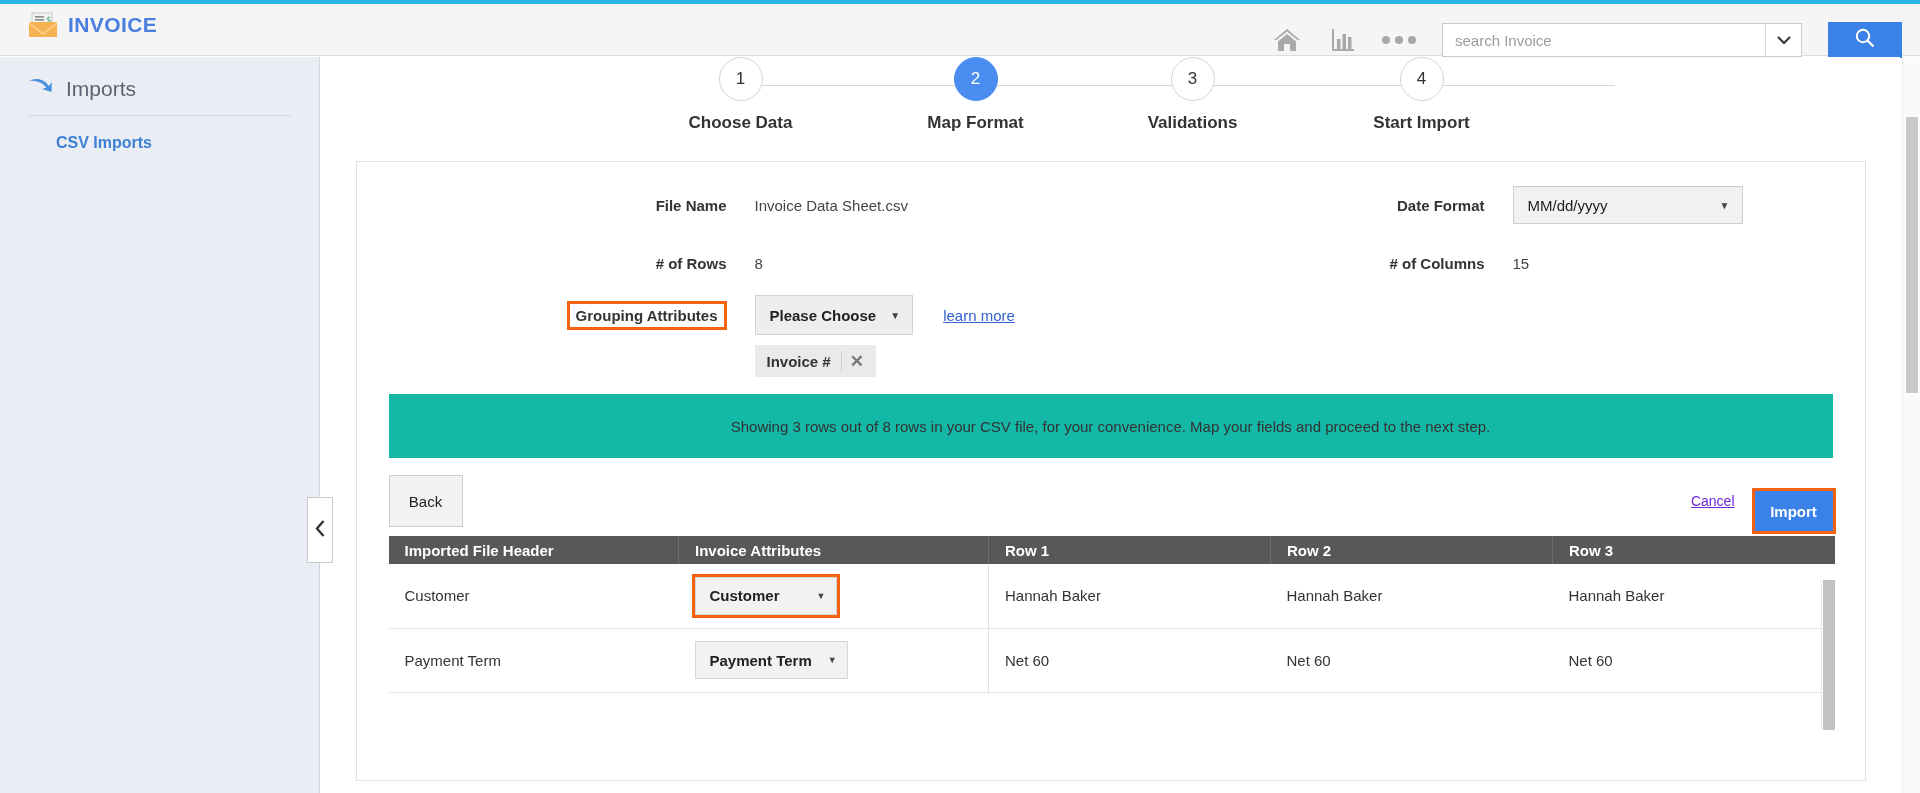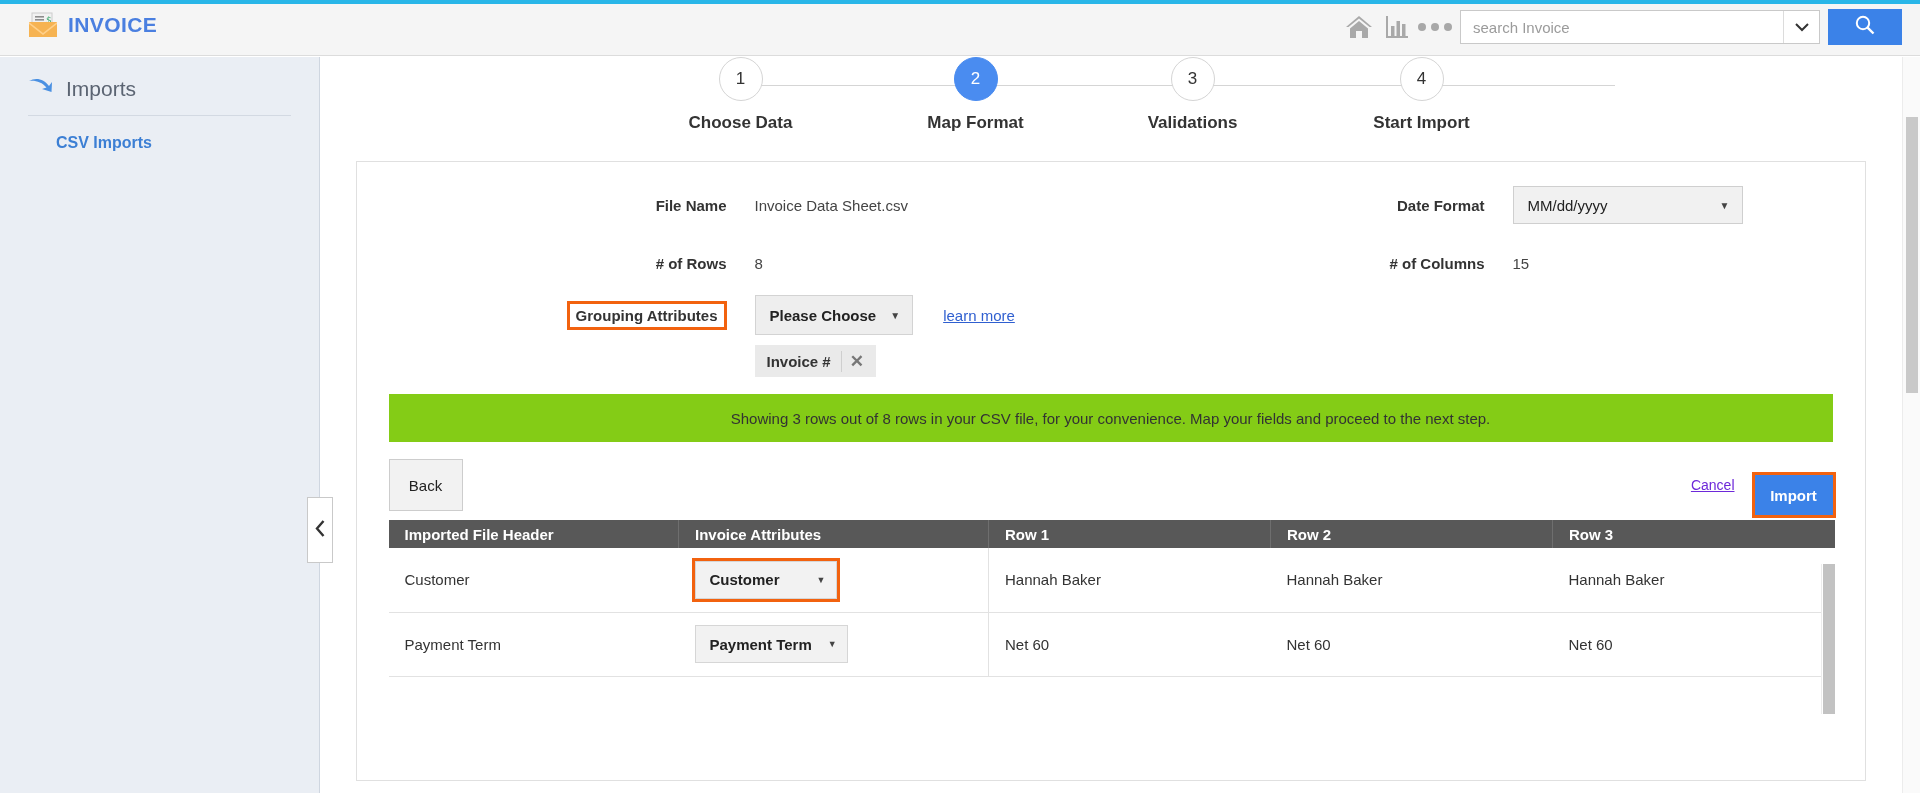--- a/index.html
+++ b/index.html
@@ -31,22 +31,22 @@
   }
   .brand-logo {
     width: 30px; height: 26px; position: relative;
   }
   .brand-title {
     font-size: 21px; font-weight: bold; color: #4a7fe0;
     letter-spacing: .4px;
   }
 
   .header-tools {
-    position: absolute; right: 18px; top: 4px;
-    display: flex; align-items: center; gap: 0;
+    position: absolute; right: 18px; top: 17px;
+    display: flex; align-items: center; gap: 18px;
   }
   .icon-btn {
     width: 38px; height: 38px;
     display: flex; align-items: center; justify-content: center;
     cursor: pointer;
   }
   .dots { display: flex; gap: 5px; }
   .dots span {
     width: 8px; height: 8px; border-radius: 50%; background: #a8a8a8;
     display: block;
@@ -219,22 +219,22 @@
     font-size: 15px; color: #333; font-weight: bold;
   }
   .chip-x {
     margin-left: 10px; padding: 0 8px;
     color: #777; font-size: 17px; cursor: pointer;
     border-left: 1px solid #cfcfcf;
   }
 
   .info-bar {
     margin: 10px 32px 0 32px;
-    background: #84cc16;
-    height: 48px;
+    background: #14b8a6;
+    height: 64px;
     display: flex; align-items: center; justify-content: center;
     font-size: 15px; color: #333;
   }
 
   .action-row {
     margin: 22px 32px 0 32px;
     display: flex; align-items: center;
     height: 42px;
   }
   .btn-back {

